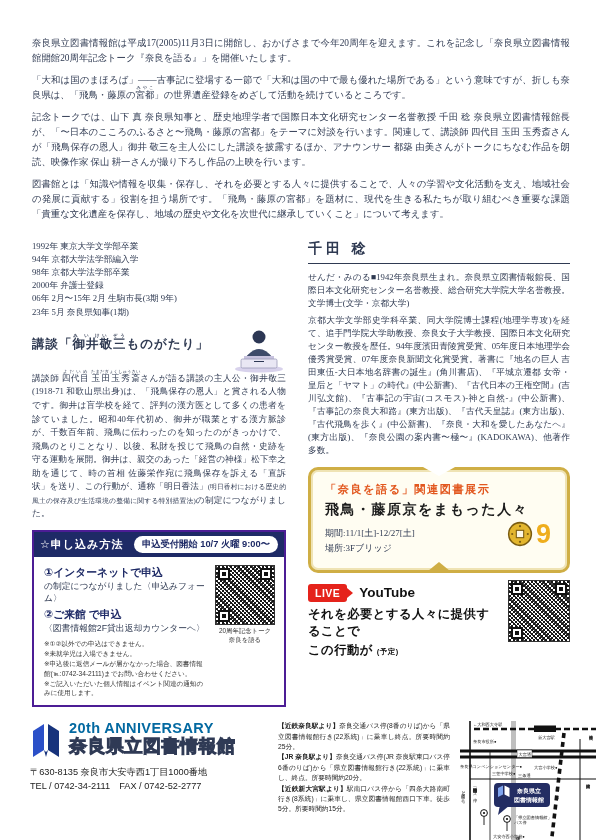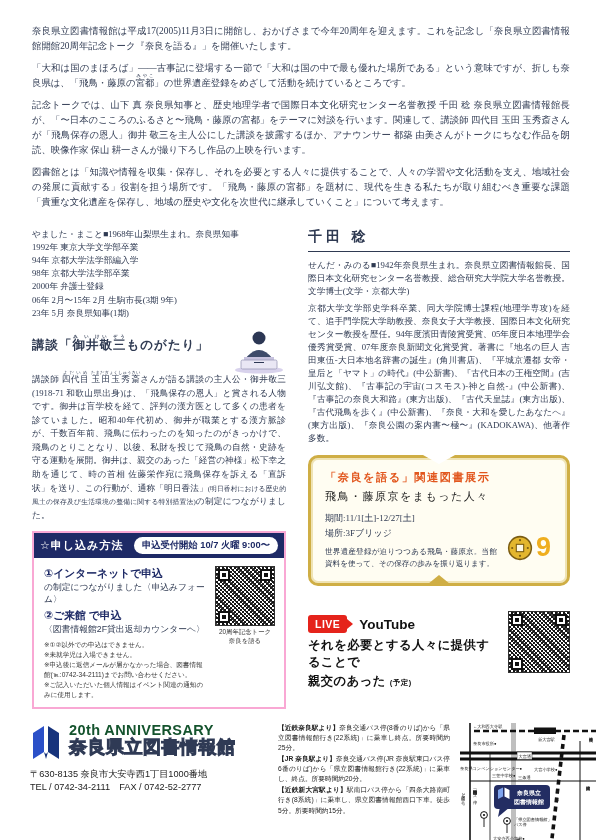--- a/index.html
+++ b/index.html
@@ -1,38 +1,38 @@
 <!DOCTYPE html>
 <html><head>
 <meta charset="utf-8">
 <style>
   html,body{margin:0;padding:0;}
   .page{position:relative;width:600px;height:840px;background:#fff;overflow:hidden;
         font-family:"Liberation Serif","DejaVu Serif",serif;color:#2f3a52;}
   .sans{font-family:"Liberation Sans","DejaVu Sans",sans-serif;}
   
-  .intro{padding:24px 30px 0 32px;}
+  .intro{padding:36px 30px 0 32px;}
   .intro p{margin:0 0 7px 0;font-size:9.4px;line-height:1.6;text-align:justify;}
   ruby rt{font-size:4.4px;color:#2f3a52;}
   
   .cols{display:flex;gap:22px;padding:10px 28px 0 32px;}
   .col-l{width:254px;flex:none;}
   .col-r{width:262px;flex:none;}
   .pname{font-size:14px;font-weight:bold;letter-spacing:4px;padding-bottom:5px;
          border-bottom:1.4px solid #2f3a52;margin-bottom:7px;}
   .bioline{font-size:8.7px;line-height:1.52;}
   .biop{font-size:8.7px;line-height:1.5;text-align:justify;margin:0 0 4px 0;}
   
   .kodan-head{position:relative;margin-top:14px;font-size:12.5px;font-weight:bold;
               letter-spacing:1px;padding-right:58px;min-height:34px;}
   .kodan-illust{position:absolute;right:0;top:-6px;}
   .kodan-p{font-size:8.7px;line-height:1.56;text-align:justify;margin-top:2px;}
   .fine-inline{font-size:6.8px;}
   
-  .apply{margin-top:9px;border:2px solid #f9a8d4;}
+  .apply{margin-top:9px;border:2px solid #4c1d95;}
   .apply-head{background:#1e2a66;color:#fff;display:flex;align-items:center;
               justify-content:space-between;padding:4px 6px;}
   .apply-title{font-weight:bold;font-size:11px;letter-spacing:1px;}
   .apply-badge{background:#fff;color:#1e2a66;font-weight:bold;font-size:9.3px;
                border-radius:9px;padding:2px 8px;}
   .apply-body{display:flex;gap:8px;padding:8px 8px 7px 10px;}
   .apply-left{flex:1;}
   .m-title{color:#1e2a66;font-weight:bold;font-size:10.8px;margin:1px 0 1px;}
   .m-sub{font-size:8.8px;margin:0 0 3px 0;color:#2f3a52;}
   .m-note{font-size:6.6px;line-height:1.5;color:#333;margin-top:4px;}
@@ -46,42 +46,42 @@
   .eye-tl{left:2px;top:2px;} .eye-tr{right:2px;top:2px;} .eye-bl{left:2px;bottom:2px;}
   .qr-cap{font-size:6.4px;line-height:1.4;margin-top:2px;color:#333;}
   
   .book{position:relative;margin-top:10px;background:#fffdf2;border:3px solid #cfae45;
         border-radius:10px;padding:12px 14px 14px;box-shadow:inset 0 0 0 2px #efe3b4;}
   .book::before{content:"";position:absolute;top:-3px;left:50%;transform:translateX(-50%);
         border-left:16px solid transparent;border-right:16px solid transparent;border-top:9px solid #fff;}
   .book::after{content:"";position:absolute;bottom:-1px;left:50%;transform:translateX(-50%);
         border-left:11px solid transparent;border-right:11px solid transparent;border-bottom:9px solid #cfae45;}
   .bf-title{color:#e2571e;font-weight:bold;font-size:11.2px;letter-spacing:1.5px;}
-  .bf-sub{color:#1c1c1c;font-weight:normal;font-size:11px;letter-spacing:1.5px;margin:4px 0 7px;}
+  .bf-sub{color:#1c1c1c;font-weight:bold;font-size:14px;letter-spacing:1.5px;margin:4px 0 7px;}
   .bf-meta{font-size:9px;line-height:1.65;}
   .bf-desc{font-size:7.6px;line-height:1.55;margin-top:5px;text-align:justify;padding-right:56px;}
   .bf-deco{position:absolute;right:16px;bottom:22px;display:flex;align-items:center;gap:3px;}
   .bf-nine{font-family:"Liberation Sans",sans-serif;font-weight:900;font-size:27px;color:#efae1e;line-height:1;}
   
-  .live{display:flex;gap:10px;margin-top:25px;align-items:flex-start;}
+  .live{display:flex;gap:10px;margin-top:7px;align-items:flex-start;}
   .live-left{flex:1;padding-top:4px;}
   .live-row{display:flex;align-items:center;gap:12px;margin-bottom:4px;}
   .live-badge{position:relative;background:#e5231b;color:#fff;font-weight:900;font-size:10.5px;
               padding:3px 7px;border-radius:3px;letter-spacing:.5px;}
   .live-badge::after{content:"";position:absolute;right:-6px;top:50%;transform:translateY(-50%);
               border-left:6px solid #e5231b;border-top:5px solid transparent;border-bottom:5px solid transparent;}
   .live-yt{font-weight:900;font-size:13.5px;color:#111;}
   .live-l1{font-weight:900;font-size:12.3px;color:#111;letter-spacing:.5px;}
   .live-l2{font-weight:900;font-size:12.3px;color:#111;letter-spacing:.5px;margin-top:2px;}
   .live-note{font-size:7.5px;font-weight:bold;}
   
   .footer{display:flex;gap:10px;padding:14px 24px 0 30px;}
   .f-left{width:238px;flex:none;position:relative;}
   .logo-row{display:flex;align-items:flex-start;gap:5px;}
-  .ann{color:#14532d;font-weight:900;font-size:14.5px;letter-spacing:.4px;line-height:1;}
+  .ann{color:#0369a1;font-weight:900;font-size:14.5px;letter-spacing:.4px;line-height:1;}
   .org{font-weight:900;font-size:18px;letter-spacing:.5px;line-height:1.15;color:#fff;
        -webkit-text-stroke:1px #2f3a55;}
   .addr{font-size:9.2px;color:#222;line-height:1.5;margin-top:5px;}
   .f-mid{width:172px;flex:none;font-size:6.7px;line-height:1.55;color:#222;text-align:justify;}
   .f-mid b{font-weight:bold;}
   .f-right{flex:1;}
   .map-label{font-size:4.2px;fill:#222;font-family:"Liberation Sans",sans-serif;}
   .map-label-v{writing-mode:vertical-rl;}
 </style>
 </head>
@@ -93,21 +93,20 @@
     <p>奈良県立図書情報館は平成17(2005)11月3日に開館し、おかげさまで今年20周年を迎えます。これを記念し「奈良県立図書情報館開館20周年記念トーク『奈良を語る』」を開催いたします。</p>
     <p><span>「大和は国のまほろば」――古事記に登場する一節で「大和は国の中で最も優れた場所である」という意味ですが、折しも奈良県は、「飛鳥・藤原の</span><ruby><span>宮都</span><rt>みやこ</rt></ruby><span>」の世界遺産登録をめざして活動を続けているところです。</span></p>
     <p>記念トークでは、山下 真 奈良県知事と、歴史地理学者で国際日本文化研究センター名誉教授 千田 稔 奈良県立図書情報館長が、「〜日本のこころのふるさと〜飛鳥・藤原の宮都」をテーマに対談を行います。関連して、講談師 四代目 玉田 玉秀斎さんが「飛鳥保存の恩人」御井 敬三を主人公にした講談を披露するほか、アナウンサー 都築 由美さんがトークにちなむ作品を朗読、映像作家 保山 耕一さんが撮り下ろし作品の上映を行います。</p>
     <p>図書館とは「知識や情報を収集・保存し、それを必要とする人々に提供することで、人々の学習や文化活動を支え、地域社会の発展に貢献する」役割を担う場所です。「飛鳥・藤原の宮都」を題材に、現代を生きる私たちが取り組むべき重要な課題「貴重な文化遺産を保存し、地域の歴史や文化を次世代に継承していくこと」について考えます。</p>
   </div>
 
   <div class="cols">
 
     <div class="col-l">
       <div>
-        <div class="bioline">やました・まこと■1968年山梨県生まれ。奈良県知事</div>
         <div class="bioline">1992年 東京大学文学部卒業</div>
         <div class="bioline">94年 京都大学法学部編入学</div>
         <div class="bioline">98年 京都大学法学部卒業</div>
         <div class="bioline">2000年 弁護士登録</div>
         <div class="bioline">06年 2月〜15年 2月 生駒市長(3期 9年)</div>
         <div class="bioline">23年 5月 奈良県知事(1期)</div>
       </div>
 
       <div class="kodan-head">
         <span>講談</span><span>「</span><ruby><span>御井敬三</span><rt>み い けい ぞう</rt></ruby><span>ものがたり」</span>
@@ -155,42 +154,41 @@
     <div class="col-r">
       <div class="pname">千田 稔</div>
       <p class="biop">せんだ・みのる■1942年奈良県生まれ。奈良県立図書情報館長、国際日本文化研究センター名誉教授、総合研究大学院大学名誉教授。文学博士(文学・京都大学)</p>
       <p class="biop">京都大学文学部史学科卒業、同大学院博士課程(地理学専攻)を経て、追手門学院大学助教授、奈良女子大学教授、国際日本文化研究センター教授を歴任。94年度濱田青陵賞受賞、05年度日本地理学会優秀賞受賞、07年度奈良新聞文化賞受賞。著書に『地名の巨人 吉田東伍-大日本地名辞書の誕生』(角川書店)、『平城京遷都 女帝・皇后と「ヤマト」の時代』(中公新書)、『古代日本の王権空間』(吉川弘文館)、『古事記の宇宙(コスモス)-神と自然-』(中公新書)、『古事記の奈良大和路』(東方出版)、『古代天皇誌』(東方出版)、『古代飛鳥を歩く』(中公新書)、『奈良・大和を愛したあなたへ』(東方出版)、『奈良公園の案内書〜極〜』(KADOKAWA)、他著作多数。</p>
 
       <div class="book">
         <div class="bf-title sans">「奈良を語る」関連図書展示</div>
         <div class="bf-sub">飛鳥・藤原京をまもった人々</div>
         <div class="bf-meta"><span>期間:</span><span>11/1[土]-12/27[土]</span></div>
         <div class="bf-meta"><span>場所:</span><span>3Fブリッジ</span></div>
-        <div class="bf-desc">世界遺産登録が迫りつつある飛鳥・藤原京。当館資料を使って、その保存の歩みを振り返ります。</div>
         <div class="bf-deco">
           <svg width="26" height="26" viewBox="0 0 24 24">
             <circle cx="12" cy="12" r="10.5" fill="#e3b62e" stroke="#7a5c12" stroke-width="1.4"></circle>
             <rect x="8.6" y="8.6" width="6.8" height="6.8" fill="#fdf8e4" stroke="#7a5c12" stroke-width="1"></rect>
             <circle cx="12" cy="4.8" r="1" fill="#7a5c12"></circle>
               <circle cx="12" cy="19.2" r="1" fill="#7a5c12"></circle>
             <circle cx="4.8" cy="12" r="1" fill="#7a5c12"></circle>
               <circle cx="19.2" cy="12" r="1" fill="#7a5c12"></circle>
           </svg>
           <span class="bf-nine">9</span>
         </div>
       </div>
 
       <div class="live sans">
         <div class="live-left">
           <div class="live-row">
             <span class="live-badge">LIVE</span>
             <span class="live-yt">YouTube</span>
           </div>
           <div class="live-l1">それを必要とする人々に提供することで</div>
-          <div class="live-l2"><span>親交のあった</span> <span class="live-note">(予定)</span></div>
+          <div class="live-l2"><span>この行動が</span> <span class="live-note">(予定)</span></div>
         </div>
         <div class="qr" style="width:60px;height:60px;flex:none;">
           <div class="qr-eye eye-tl"></div>
           <div class="qr-eye eye-tr"></div>
           <div class="qr-eye eye-bl"></div>
         </div>
       </div>
     </div>
   </div>
 

